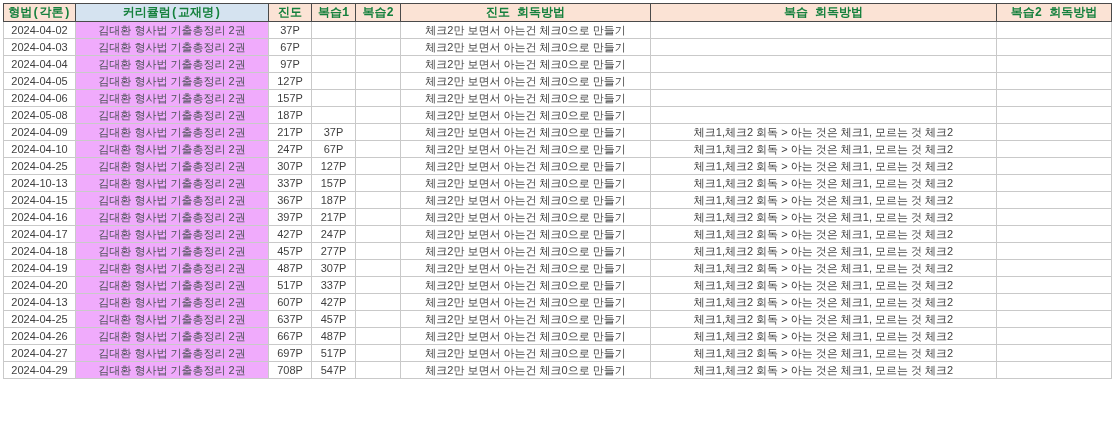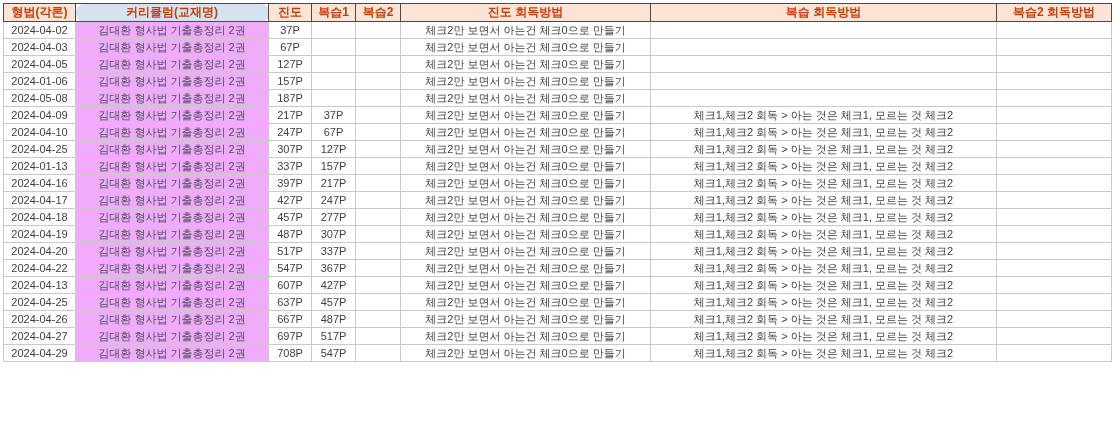--- a/index.html
+++ b/index.html
@@ -16,30 +16,30 @@
     border-collapse: collapse;
     table-layout: fixed;
     width: 1108px;
     border: 1px solid #3f3f3f;
   }
   table.plan thead th {
     background: #fbe3d5;
     border: 1px solid #4a4a4a;
     font-weight: bold;
     font-size: 12px;
-    color: #c2410c;
+    color: #15803d;
     height: 17px;
     padding: 0 2px;
     text-align: center;
     white-space: nowrap;
     overflow: hidden;
+    font-family: Liberation Mono, monospace;
   }
   table.plan thead th.curr-head {
     background: #d5e3f0;
-    border-radius: 8px;
   }
   table.plan tbody td {
     border: 1px solid #c9c9c9;
     font-size: 11px;
     color: #3f3f3f;
     height: 16px;
     line-height: 16px;
     padding: 0 2px;
     text-align: center;
     white-space: nowrap;
@@ -96,31 +96,41 @@
           <td>2024-04-03</td>
           <td class="curr">김대환 형사법 기출총정리 2권</td>
           <td>67P</td>
           <td></td>
           <td></td>
           <td>체크2만 보면서 아는건 체크0으로 만들기</td>
           <td></td>
           <td></td>
         </tr>
         <tr>
+          <td>2024-04-04</td>
+          <td class="curr">김대환 형사법 기출총정리 2권</td>
+          <td>97P</td>
+          <td></td>
+          <td></td>
+          <td>체크2만 보면서 아는건 체크0으로 만들기</td>
+          <td></td>
+          <td></td>
+        </tr>
+        <tr>
           <td>2024-04-05</td>
           <td class="curr">김대환 형사법 기출총정리 2권</td>
           <td>127P</td>
           <td></td>
           <td></td>
           <td>체크2만 보면서 아는건 체크0으로 만들기</td>
           <td></td>
           <td></td>
         </tr>
         <tr>
-          <td>2024-01-06</td>
+          <td>2024-04-06</td>
           <td class="curr">김대환 형사법 기출총정리 2권</td>
           <td>157P</td>
           <td></td>
           <td></td>
           <td>체크2만 보면서 아는건 체크0으로 만들기</td>
           <td></td>
           <td></td>
         </tr>
         <tr>
           <td>2024-05-08</td>
@@ -156,30 +166,40 @@
           <td>2024-04-25</td>
           <td class="curr">김대환 형사법 기출총정리 2권</td>
           <td>307P</td>
           <td>127P</td>
           <td></td>
           <td>체크2만 보면서 아는건 체크0으로 만들기</td>
           <td>체크1,체크2 회독 &gt; 아는 것은 체크1, 모르는 것 체크2</td>
           <td></td>
         </tr>
         <tr>
-          <td>2024-01-13</td>
+          <td>2024-10-13</td>
           <td class="curr">김대환 형사법 기출총정리 2권</td>
           <td>337P</td>
           <td>157P</td>
           <td></td>
           <td>체크2만 보면서 아는건 체크0으로 만들기</td>
           <td>체크1,체크2 회독 &gt; 아는 것은 체크1, 모르는 것 체크2</td>
           <td></td>
         </tr>
         <tr>
+          <td>2024-04-15</td>
+          <td class="curr">김대환 형사법 기출총정리 2권</td>
+          <td>367P</td>
+          <td>187P</td>
+          <td></td>
+          <td>체크2만 보면서 아는건 체크0으로 만들기</td>
+          <td>체크1,체크2 회독 &gt; 아는 것은 체크1, 모르는 것 체크2</td>
+          <td></td>
+        </tr>
+        <tr>
           <td>2024-04-16</td>
           <td class="curr">김대환 형사법 기출총정리 2권</td>
           <td>397P</td>
           <td>217P</td>
           <td></td>
           <td>체크2만 보면서 아는건 체크0으로 만들기</td>
           <td>체크1,체크2 회독 &gt; 아는 것은 체크1, 모르는 것 체크2</td>
           <td></td>
         </tr>
         <tr>
@@ -210,30 +230,20 @@
           <td></td>
           <td>체크2만 보면서 아는건 체크0으로 만들기</td>
           <td>체크1,체크2 회독 &gt; 아는 것은 체크1, 모르는 것 체크2</td>
           <td></td>
         </tr>
         <tr>
           <td>2024-04-20</td>
           <td class="curr">김대환 형사법 기출총정리 2권</td>
           <td>517P</td>
           <td>337P</td>
-          <td></td>
-          <td>체크2만 보면서 아는건 체크0으로 만들기</td>
-          <td>체크1,체크2 회독 &gt; 아는 것은 체크1, 모르는 것 체크2</td>
-          <td></td>
-        </tr>
-        <tr>
-          <td>2024-04-22</td>
-          <td class="curr">김대환 형사법 기출총정리 2권</td>
-          <td>547P</td>
-          <td>367P</td>
           <td></td>
           <td>체크2만 보면서 아는건 체크0으로 만들기</td>
           <td>체크1,체크2 회독 &gt; 아는 것은 체크1, 모르는 것 체크2</td>
           <td></td>
         </tr>
         <tr>
           <td>2024-04-13</td>
           <td class="curr">김대환 형사법 기출총정리 2권</td>
           <td>607P</td>
           <td>427P</td>

